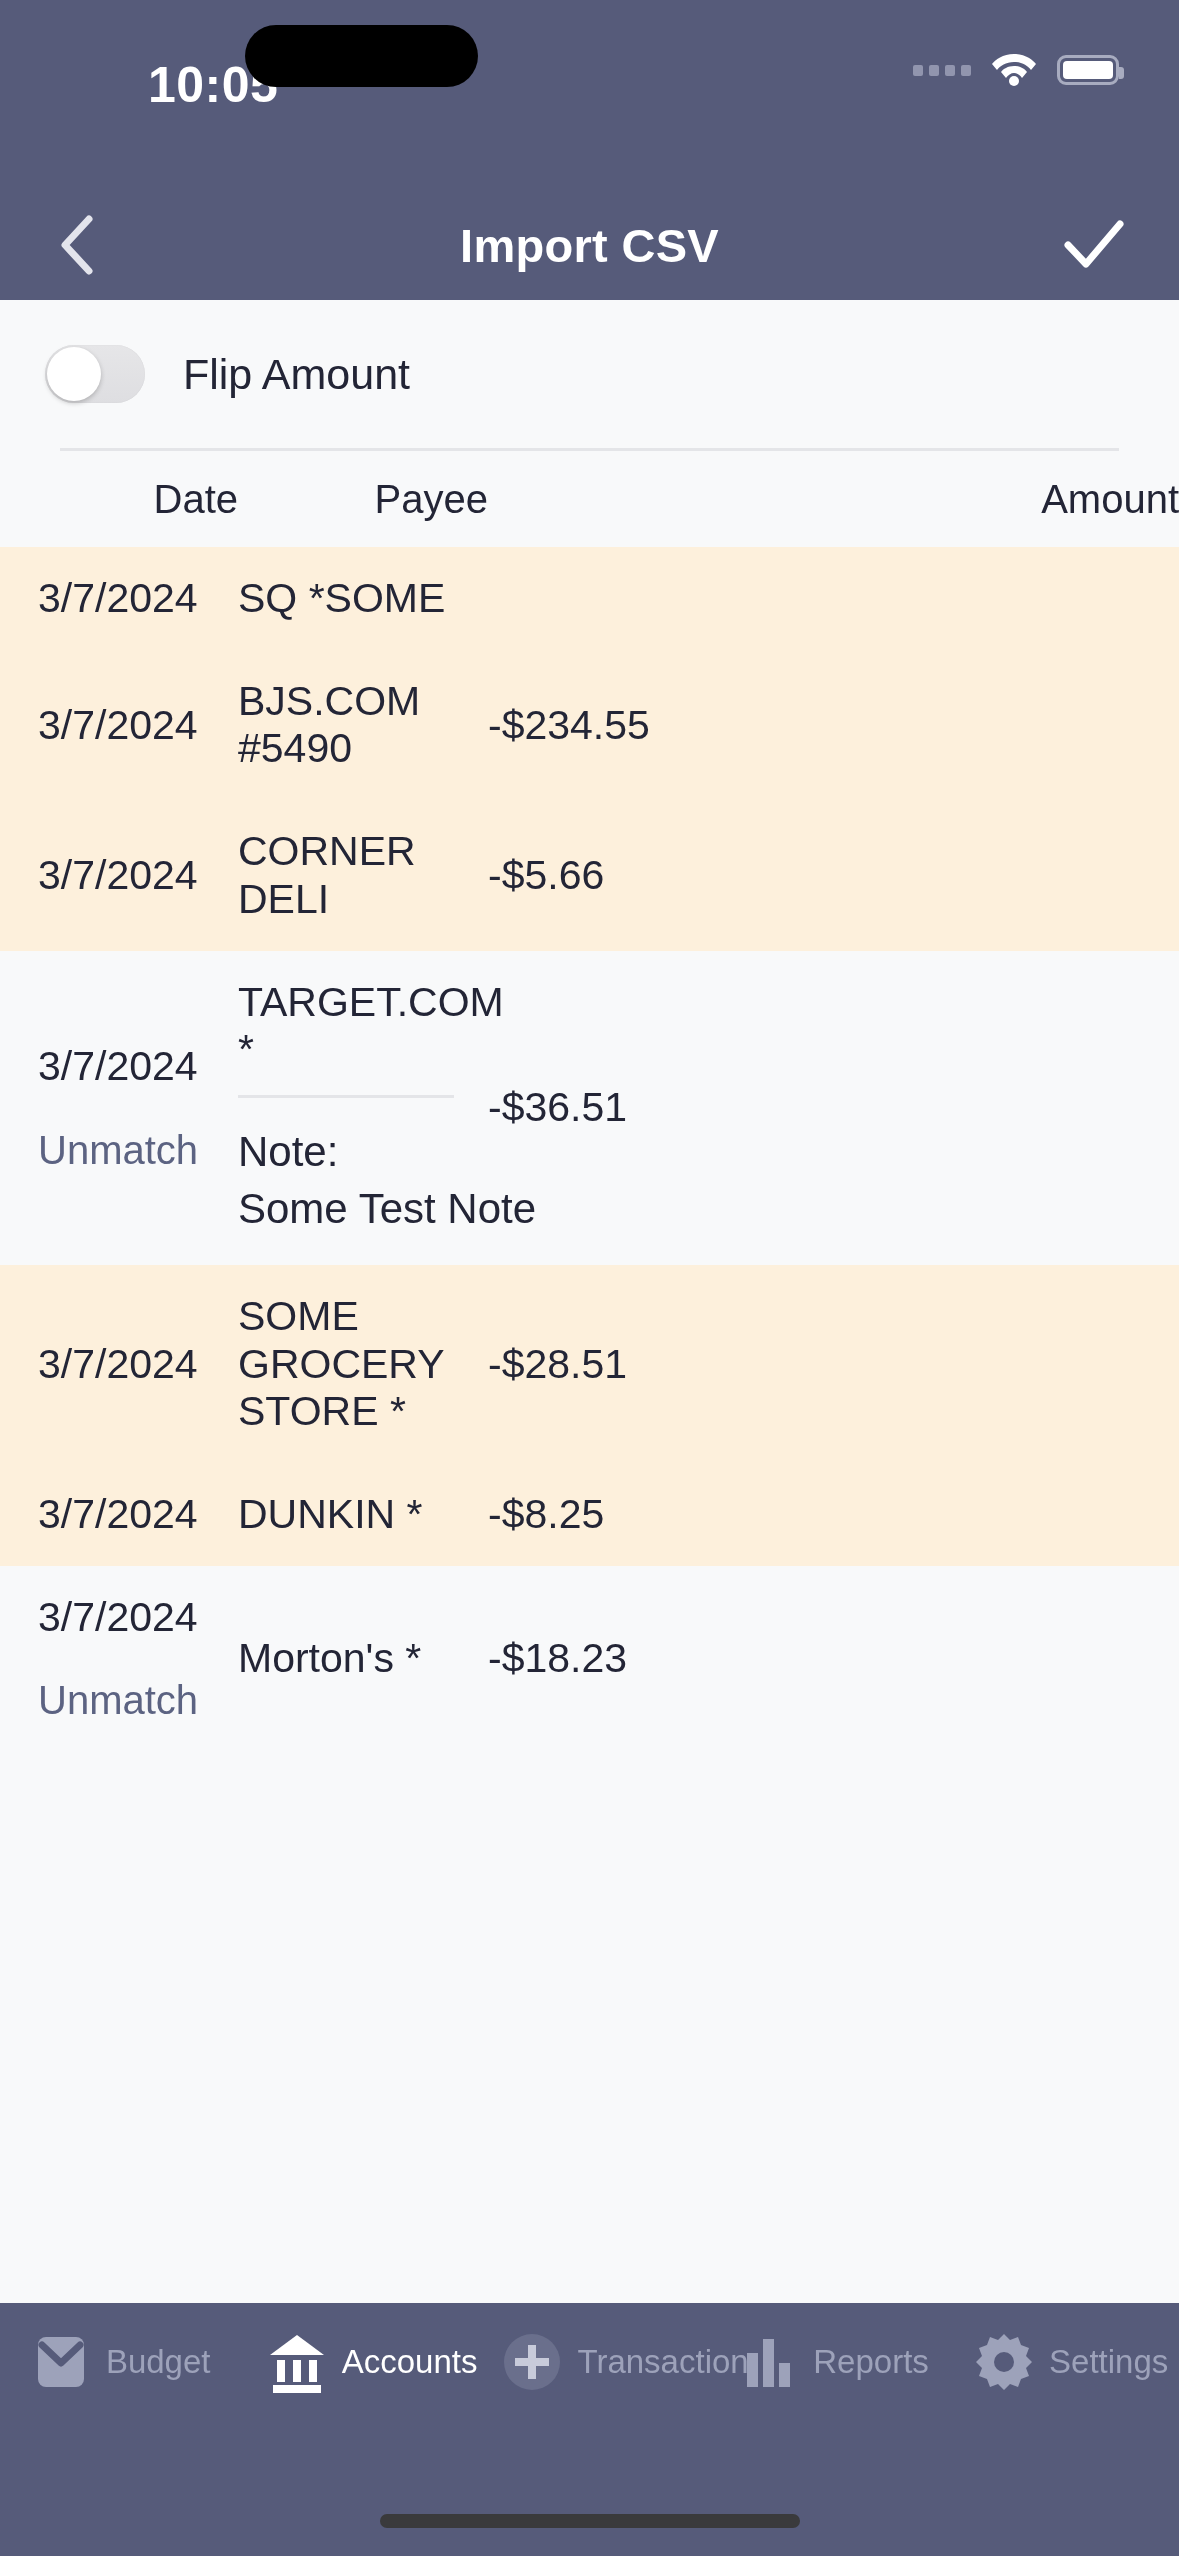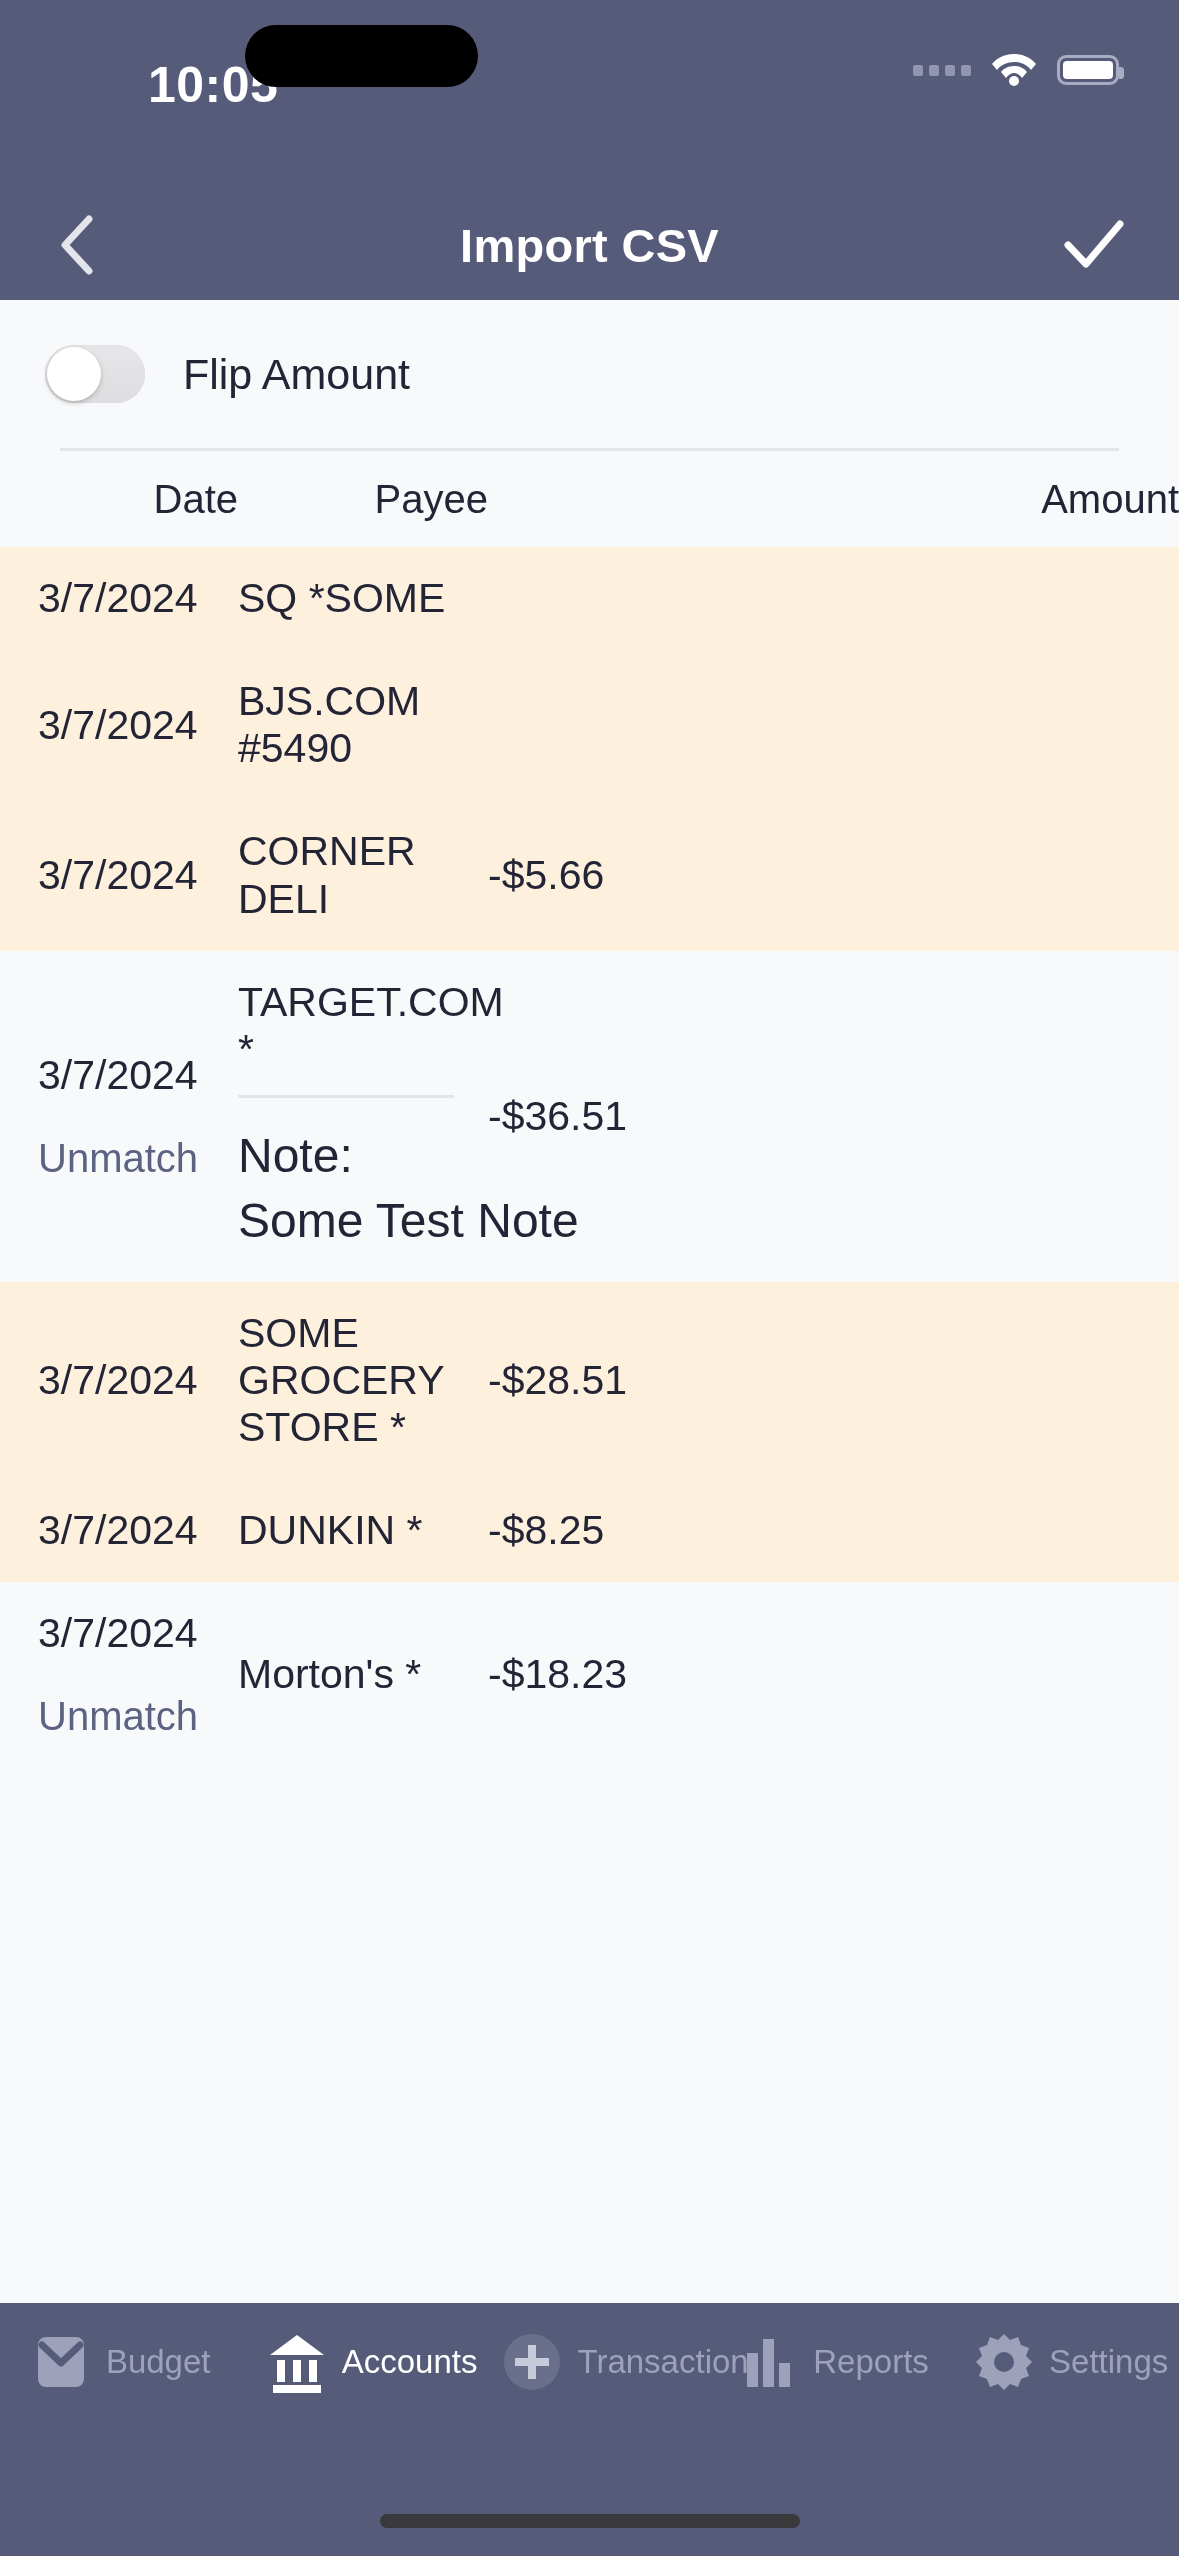--- a/index.html
+++ b/index.html
@@ -95,21 +95,21 @@
 
   .cell { font-size:41px; color:#232536; line-height:1.15; }
   .c-date  { width:200px; flex:0 0 200px; padding-right:12px; }
   .c-payee { width:250px; flex:0 0 250px; padding-right:14px; }
   .c-amt   { flex:1 1 auto; }
 
   .unmatch {
     margin-top:36px; font-size:40px; color:#5C6382; cursor:pointer;
   }
   .payee-rule { height:3px; background:#E4E5E8; margin:22px 20px 0 0; }
-  .note-block { margin-top:26px; font-size:48px; color:#232536; line-height:1.35; white-space:nowrap; }
+  .note-block { margin-top:26px; font-size:42px; color:#232536; line-height:1.35; white-space:nowrap; }
   .note-text { white-space:nowrap; }
 
   
   .tabbar {
     height:253px; background:#565B7A; flex:0 0 auto;
     display:flex; align-items:flex-start; justify-content:space-around;
     padding-top:22px; position:relative;
   }
   .tab {
     display:flex; flex-direction:row; align-items:center; gap:12px;
@@ -191,20 +191,21 @@
             <div>SQ *SOME</div>
           </div>
         </div>
         <div class="trow cream">
           <div class="cell c-date">
             <div>3/7/2024</div>
           </div>
           <div class="cell c-payee">
             <div>BJS.COM #5490</div>
           </div>
+          <div class="cell c-amt">-$234.55</div>
         </div>
         <div class="trow cream">
           <div class="cell c-date">
             <div>3/7/2024</div>
           </div>
           <div class="cell c-payee">
             <div>CORNER DELI</div>
           </div>
           <div class="cell c-amt">-$5.66</div>
         </div>

